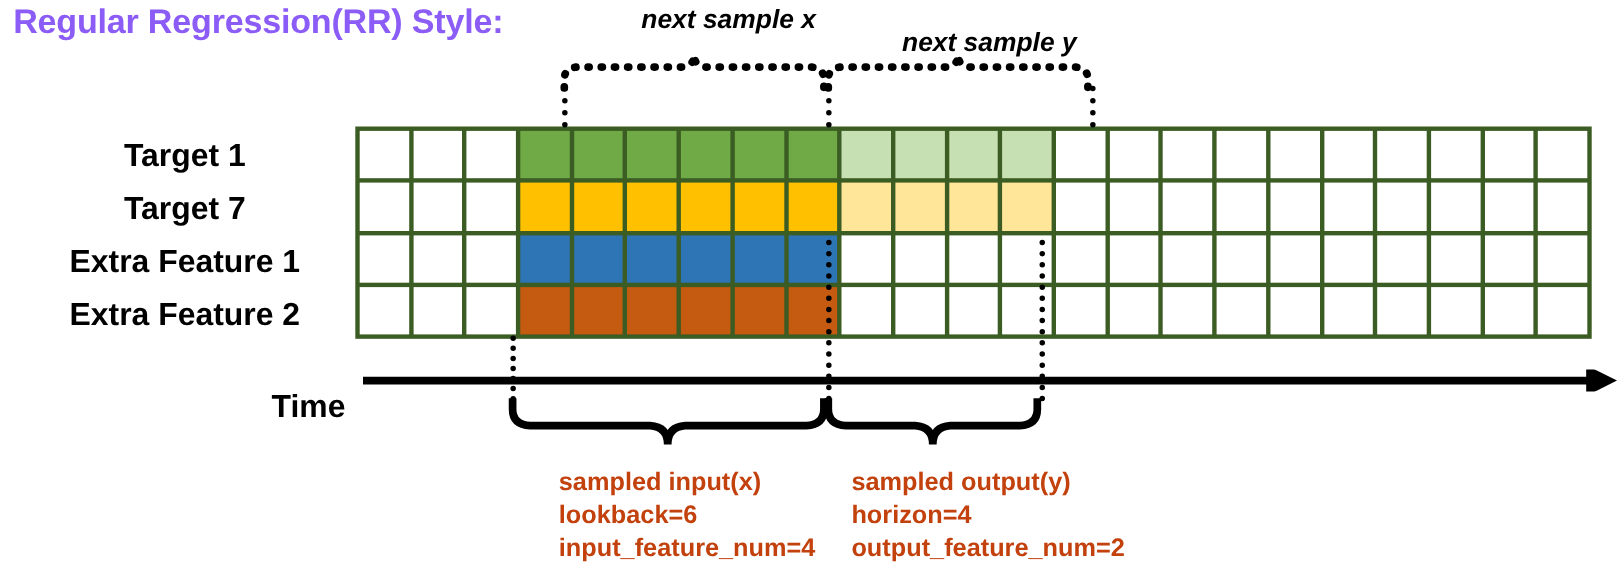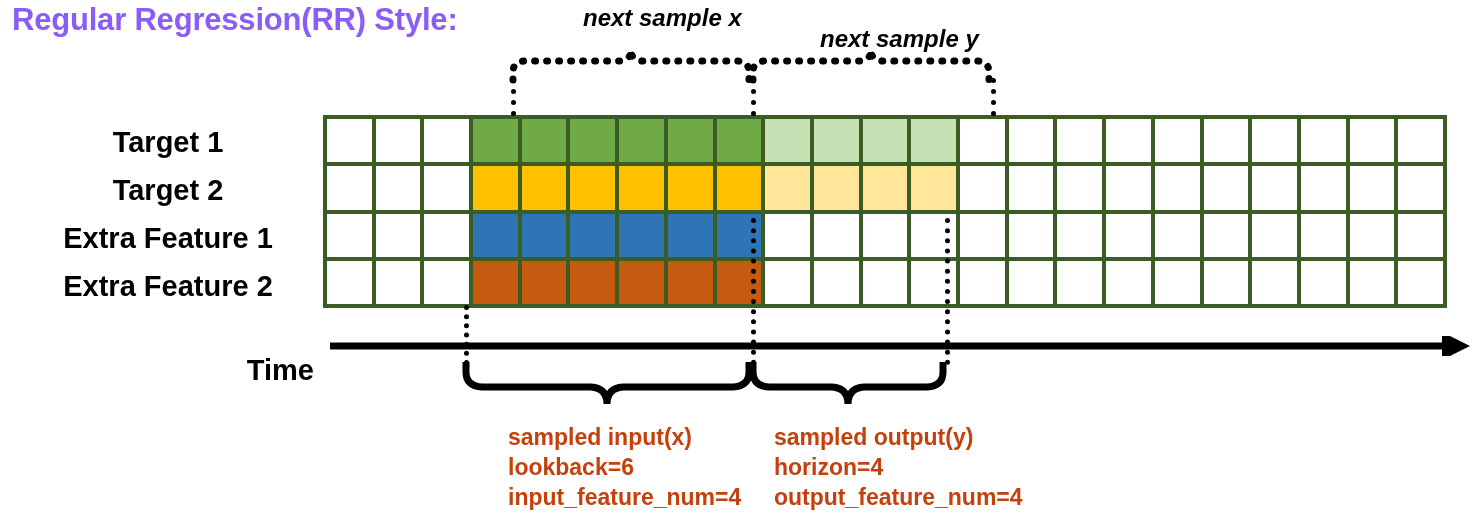--- a/index.html
+++ b/index.html
@@ -84,21 +84,21 @@
   .caption div{display:block;}
 </style>
 </head>
 <body>
 
 <div id="stage">
 
   <div id="title">Regular Regression(RR) Style:</div>
 
   <div class="row-label" style="top:118px;">Target 1</div>
-  <div class="row-label" style="top:166px;">Target 2</div>
+  <div class="row-label" style="top:166px;">Target 7</div>
   <div class="row-label" style="top:214px;">Extra Feature 1</div>
   <div class="row-label" style="top:262px;">Extra Feature 2</div>
 
   <div id="grid">
       <div class="cell"></div>
       <div class="cell"></div>
       <div class="cell"></div>
       <div class="cell c-green"></div>
       <div class="cell c-green"></div>
       <div class="cell c-green"></div>
@@ -226,16 +226,16 @@
 
   <div class="caption" style="left:508px;top:422px;">
     <div>sampled input(x)</div>
     <div>lookback=6</div>
     <div>input_feature_num=4</div>
   </div>
 
   <div class="caption" style="left:774px;top:422px;">
     <div>sampled output(y)</div>
     <div>horizon=4</div>
-    <div>output_feature_num=4</div>
+    <div>output_feature_num=2</div>
   </div>
 
 </div>
 
 </body></html>

